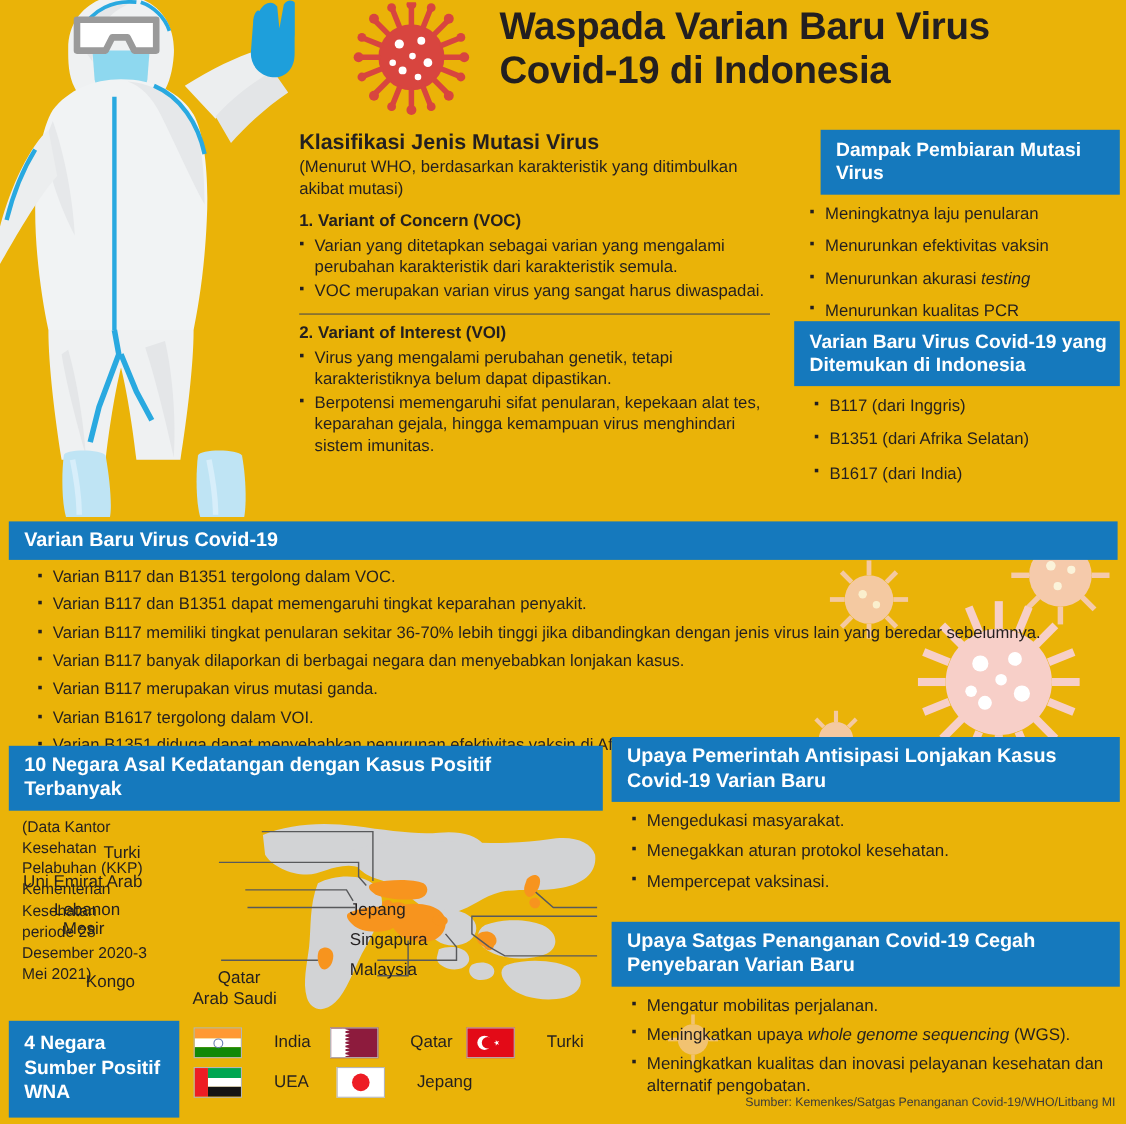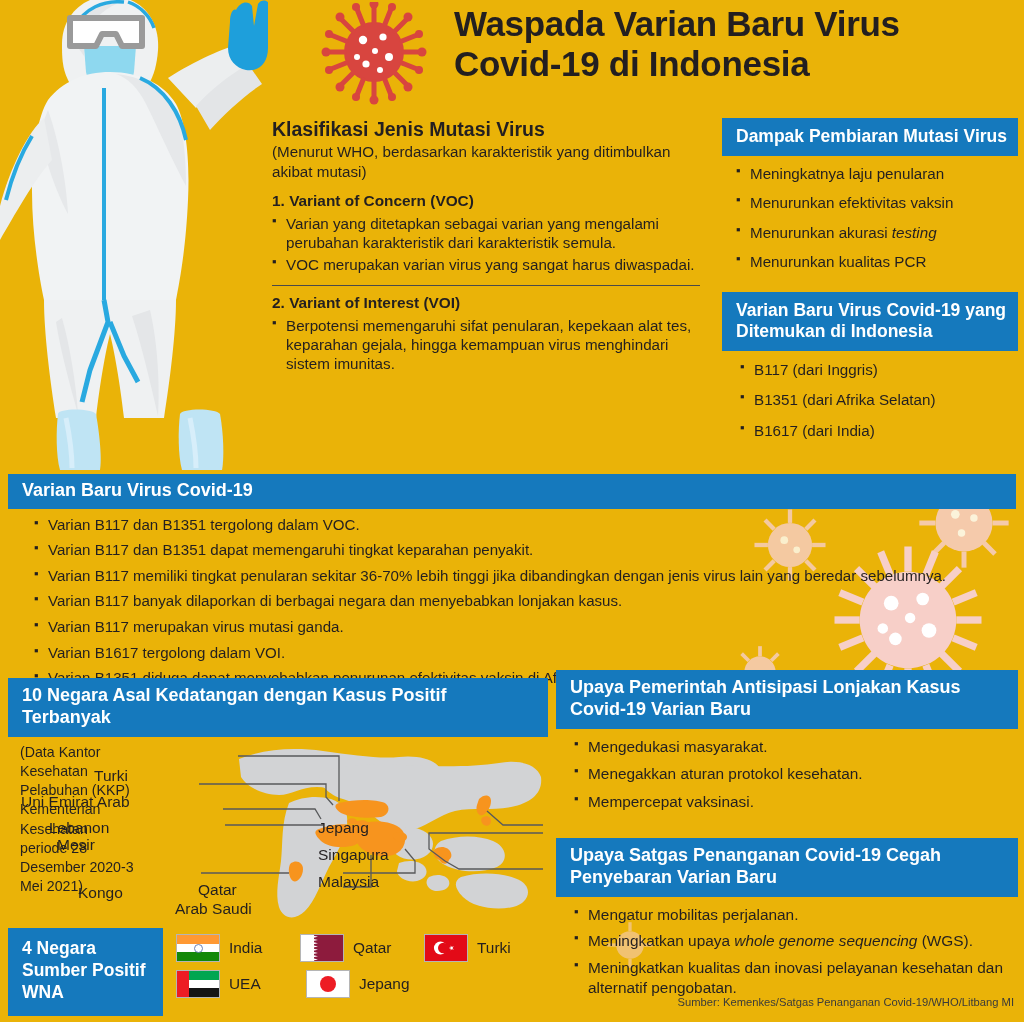--- a/index.html
+++ b/index.html
@@ -33,21 +33,21 @@
              margin-bottom: 3px; }
   ul.bl li::before { content: "\25AA"; position: absolute; left: 0; top: -1px;
                      font-size: 13px; color: #231f20; }
   .hr-div { border-top: 1.6px solid #4a4a4a; margin: 10px 0 8px 0; width: 100%; }
 
   
   .bhead { background: #1579bd; color: #fff; font-weight: bold; line-height: 1.2; }
   .panel-right { position: absolute; }
 
   .p1 { left: 722px; top: 118px; width: 296px; }
-  .p1 .bhead { font-size: 17.5px; padding: 8px 10px 9px 14px; }
+  .p1 .bhead { font-size: 17.5px; padding: 8px 10px 9px 14px; margin-left: 24px; }
   .p1 ul.bl { margin-top: 8px; padding-left: 14px; }
   .p1 ul.bl li { font-size: 15.2px; margin-bottom: 10px; }
 
   .p2 { left: 722px; top: 292px; width: 296px; }
   .p2 .bhead { font-size: 17.5px; padding: 8px 10px 9px 14px; }
   .p2 ul.bl { margin-top: 9px; padding-left: 18px; }
   .p2 ul.bl li { font-size: 15.2px; margin-bottom: 11px; }
 
   
   .full { position: absolute; left: 8px; top: 474px; width: 1008px; }
@@ -63,21 +63,21 @@
               font-size: 14.2px; line-height: 1.35; }
   .mapimg { position: absolute; left: 135px; top: -4px; width: 400px; height: 196px; }
 
   
   .flagbox { position: absolute; left: 8px; top: 928px; width: 540px; height: 88px; }
   .flag-title { position: absolute; left: 0; top: 0; width: 155px; height: 88px;
                 background: #1579bd; color: #fff; font-weight: bold; font-size: 17.5px;
                 line-height: 1.26; padding: 9px 0 0 14px; }
   .flag-grid { position: absolute; left: 168px; top: 6px; width: 372px; }
   .frow { display: flex; align-items: center; margin-bottom: 8px; }
-  .fcell { display: flex; align-items: center; width: 130px; }
+  .fcell { display: flex; align-items: center; width: 130px; gap: 20px; }
   .flag { width: 44px; height: 28px; border: 1px solid #b5b5b5; position: relative;
           overflow: hidden; flex: 0 0 44px; }
   .fname { font-size: 15.4px; margin-left: 9px; }
 
   
   .f-in i { position: absolute; left: 0; width: 100%; height: 33.34%; }
   .f-in .s1 { top: 0; background: #ff9933; }
   .f-in .s2 { top: 33.3%; background: #fff; }
   .f-in .s3 { top: 66.6%; background: #138808; }
   .f-in .chakra { position: absolute; left: 50%; top: 50%; width: 9px; height: 9px;
@@ -333,20 +333,21 @@
     </ul>
 
     <div class="hr-div"></div>
 
     <div class="num-head" style="margin-top:0">
       <span>2.</span>
       <span class="ital">Variant of Interest</span>
       <span>(VOI)</span>
     </div>
     <ul class="bl">
+      <li>Virus yang mengalami perubahan genetik, tetapi karakteristiknya belum dapat dipastikan.</li>
       <li>Berpotensi memengaruhi sifat penularan, kepekaan alat tes, keparahan gejala, hingga kemampuan virus menghindari sistem imunitas.</li>
     </ul>
   </div>
 
   <div class="panel-right p1">
     <div class="bhead">Dampak Pembiaran Mutasi Virus</div>
     <ul class="bl">
       <li>Meningkatnya laju penularan</li>
       <li>Menurunkan efektivitas vaksin</li>
       <li><span>Menurunkan akurasi </span><i>testing</i></li>

